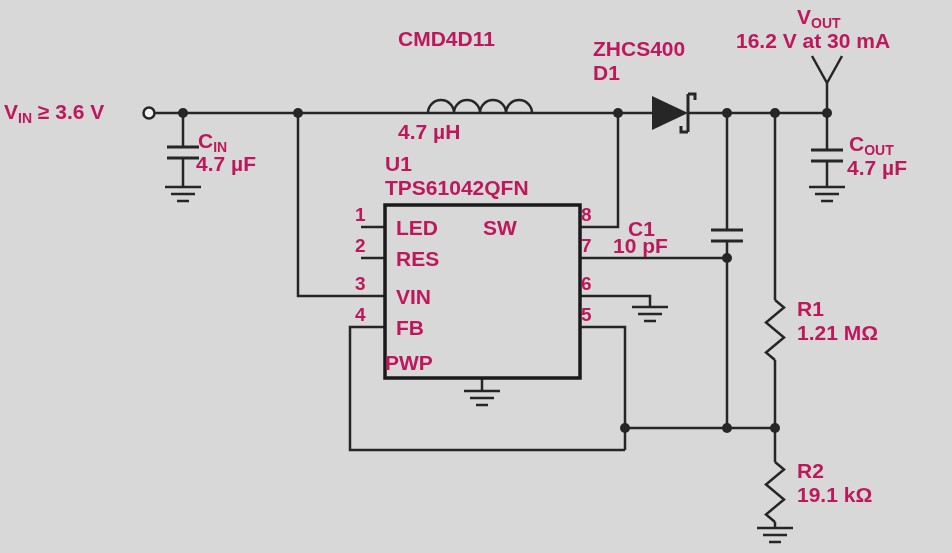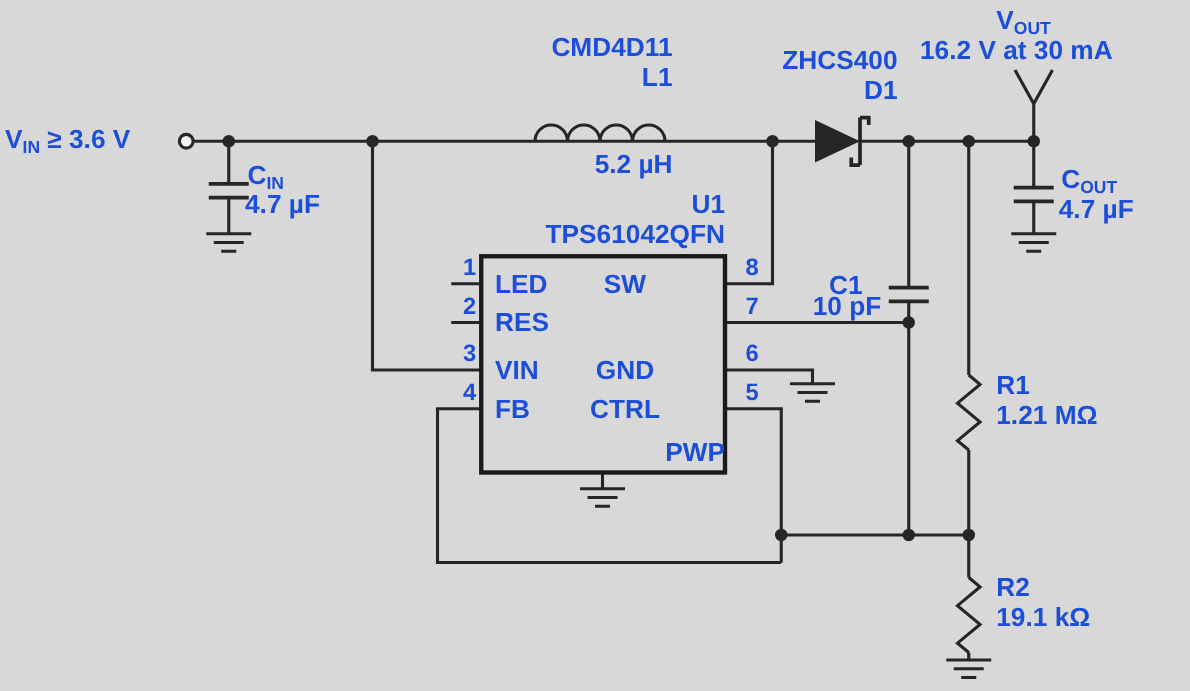--- a/index.html
+++ b/index.html
@@ -6,23 +6,23 @@
   html,body { background:#c9c9c9; }
   body { font-family:"Liberation Sans", sans-serif; }
   .stage {
     position:relative; width:952px; height:553px;
     background:#d8d8d8; overflow:hidden;
     color:#1f1f1f;
   }
   .stage svg { position:absolute; left:0; top:0; }
   .lbl {
     position:absolute; font-weight:bold; font-size:21px;
-    line-height:23px; white-space:nowrap; color:#1d4ed8;
+    line-height:23px; white-space:nowrap; color:#be185d;
   }
-  .ctr { text-align:right; }
+  .ctr { text-align:left; }
   .rt  { text-align:center; }
   .sub { font-size:14px; vertical-align:-4px; font-weight:bold; }
   .pin-num { font-size:19px; line-height:21px; }
 </style>
 </head>
 <body>
 
 <div class="stage">
 
   <svg width="952" height="553" viewBox="0 0 952 553">
@@ -85,22 +85,21 @@
       <circle cx="775" cy="428" r="5"></circle>
     </g>
   </svg>
 
   <div class="lbl" style="left:4px;top:100px"><span>V</span><span class="sub">IN</span><span> ≥ 3.6 V</span></div>
 
   <div class="lbl" style="left:198px;top:129px"><span>C</span><span class="sub">IN</span></div>
   <div class="lbl" style="left:196px;top:152px">4.7 µF</div>
 
   <div class="lbl ctr" style="left:398px;top:27px;width:140px">CMD4D11</div>
-  <div class="lbl ctr" style="left:398px;top:51px;width:140px">L1</div>
-  <div class="lbl ctr" style="left:398px;top:120px;width:140px">5.2 µH</div>
+  <div class="lbl ctr" style="left:398px;top:120px;width:140px">4.7 µH</div>
 
   <div class="lbl ctr" style="left:593px;top:37px;width:125px">ZHCS400</div>
   <div class="lbl ctr" style="left:593px;top:61px;width:125px">D1</div>
 
   <div class="lbl" style="left:797px;top:5px"><span>V</span><span class="sub">OUT</span></div>
   <div class="lbl" style="left:736px;top:29px">16.2 V at 30 mA</div>
 
   <div class="lbl" style="left:849px;top:132px"><span>C</span><span class="sub">OUT</span></div>
   <div class="lbl" style="left:847px;top:156px">4.7 µF</div>
 
@@ -116,22 +115,20 @@
   <div class="lbl ctr" style="left:385px;top:152px;width:195px">U1</div>
   <div class="lbl ctr" style="left:385px;top:176px;width:195px">TPS61042QFN</div>
   <div class="lbl ctr" style="left:385px;top:351px;width:195px">PWP</div>
 
   <div class="lbl" style="left:396px;top:216px">LED</div>
   <div class="lbl" style="left:396px;top:247px">RES</div>
   <div class="lbl" style="left:396px;top:285px">VIN</div>
   <div class="lbl" style="left:396px;top:316px">FB</div>
 
   <div class="lbl rt" style="left:430px;top:216px;width:140px">SW</div>
-  <div class="lbl rt" style="left:430px;top:285px;width:140px">GND</div>
-  <div class="lbl rt" style="left:430px;top:316px;width:140px">CTRL</div>
 
   <div class="lbl pin-num ctr" style="left:355px;top:204px;width:26px">1</div>
   <div class="lbl pin-num ctr" style="left:355px;top:235px;width:26px">2</div>
   <div class="lbl pin-num ctr" style="left:355px;top:273px;width:26px">3</div>
   <div class="lbl pin-num ctr" style="left:355px;top:304px;width:26px">4</div>
 
   <div class="lbl pin-num ctr" style="left:581px;top:204px;width:26px">8</div>
   <div class="lbl pin-num ctr" style="left:581px;top:235px;width:26px">7</div>
   <div class="lbl pin-num ctr" style="left:581px;top:273px;width:26px">6</div>
   <div class="lbl pin-num ctr" style="left:581px;top:304px;width:26px">5</div>

